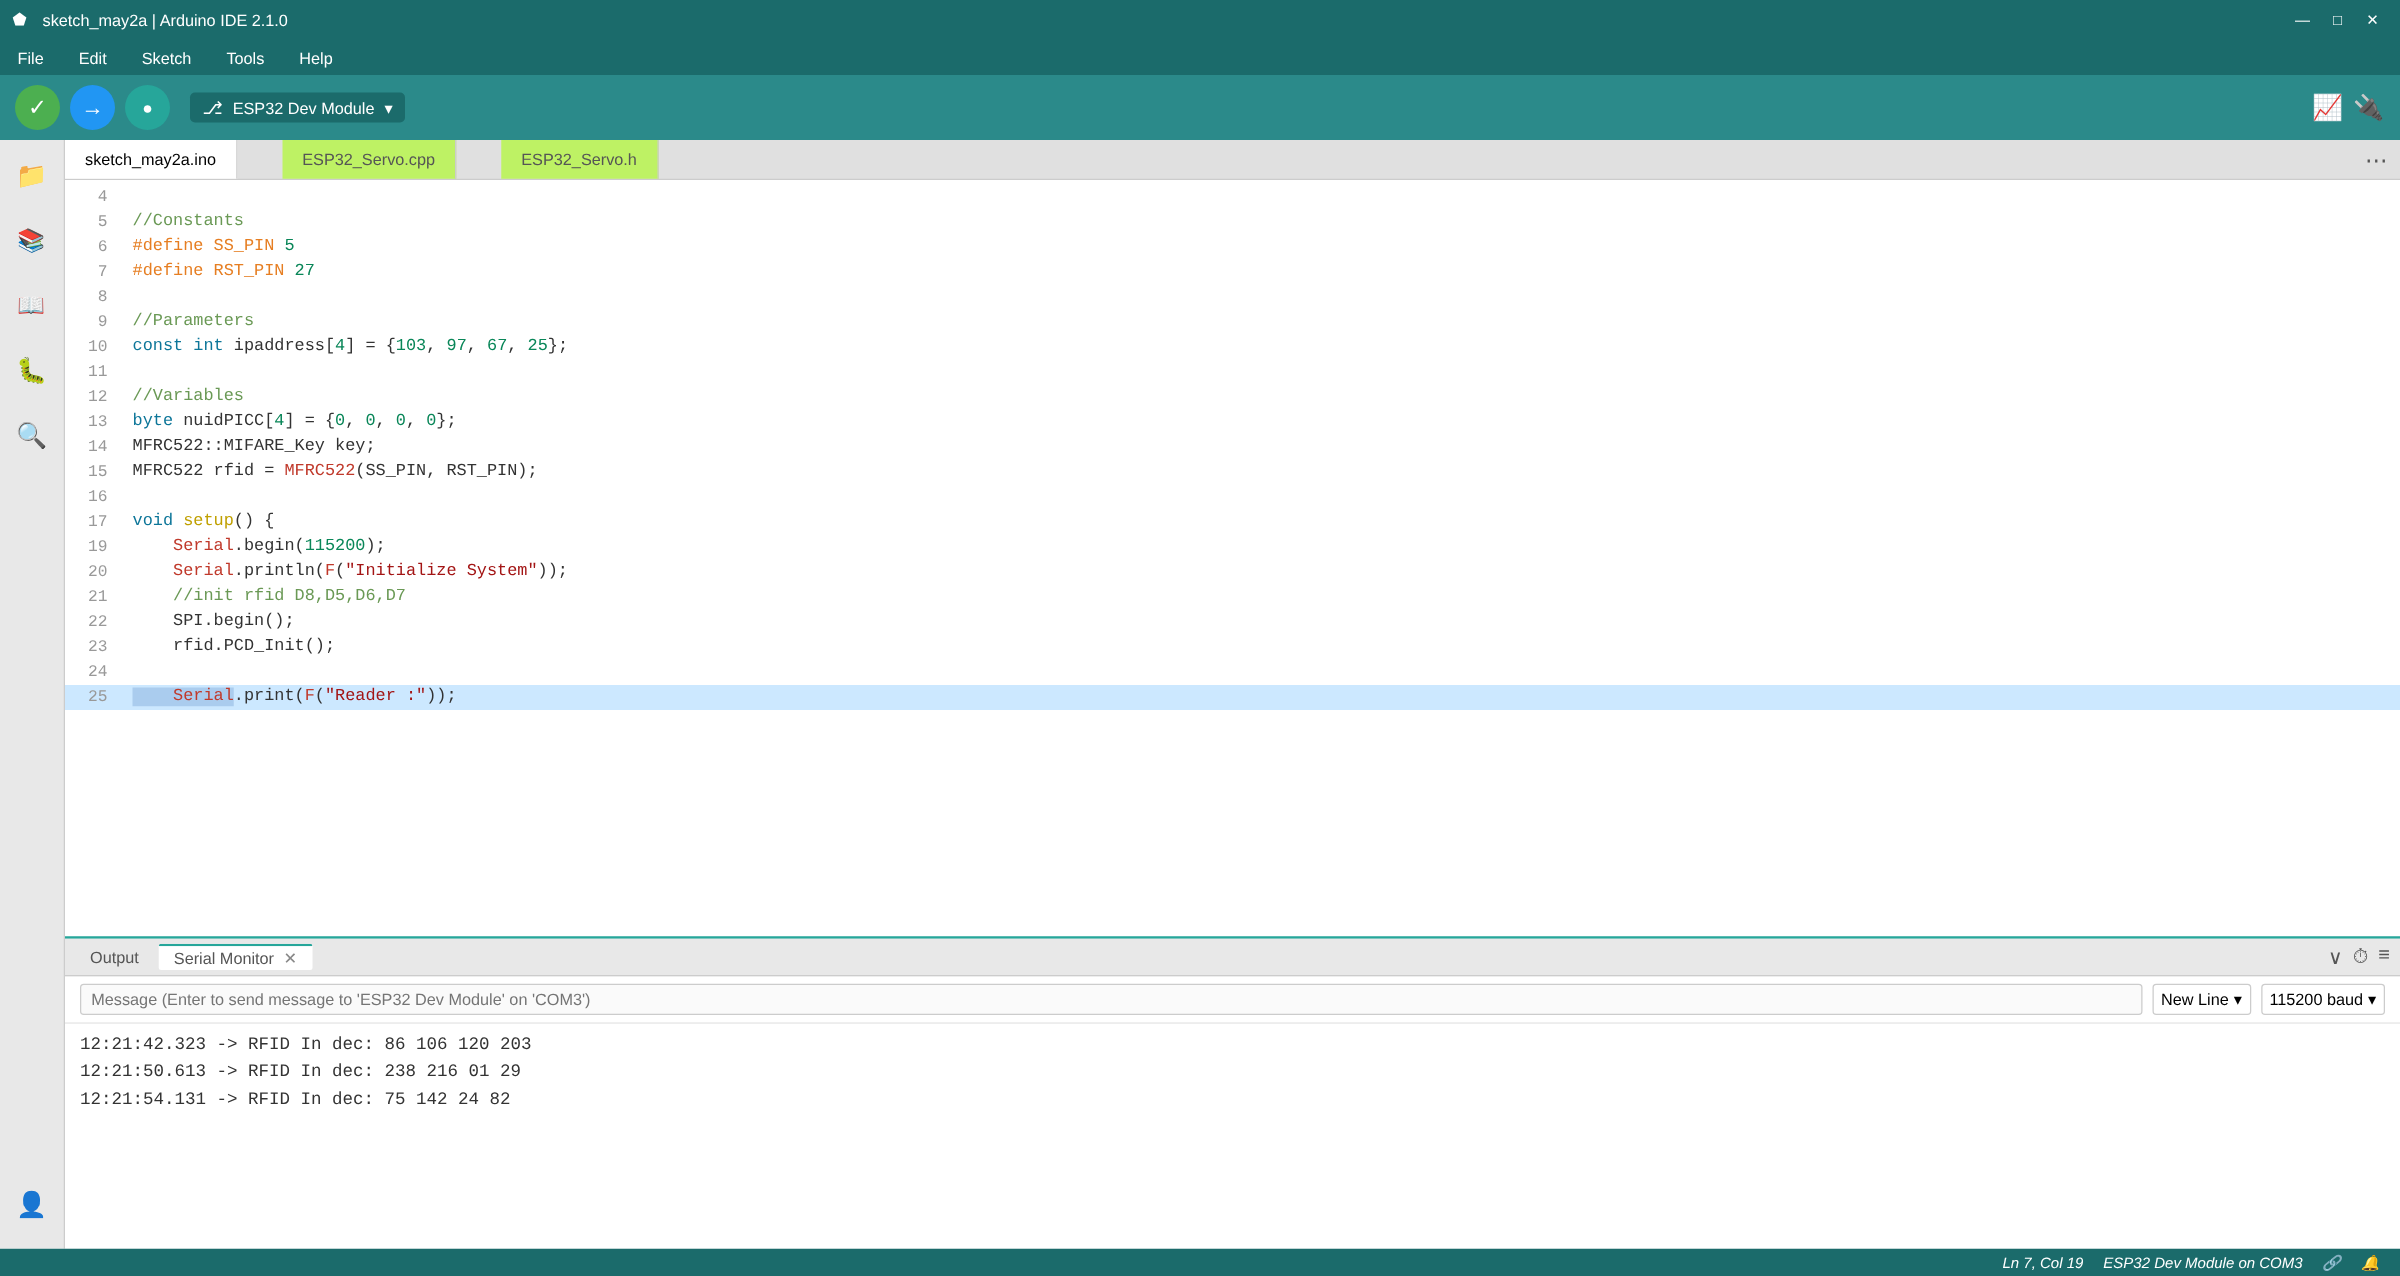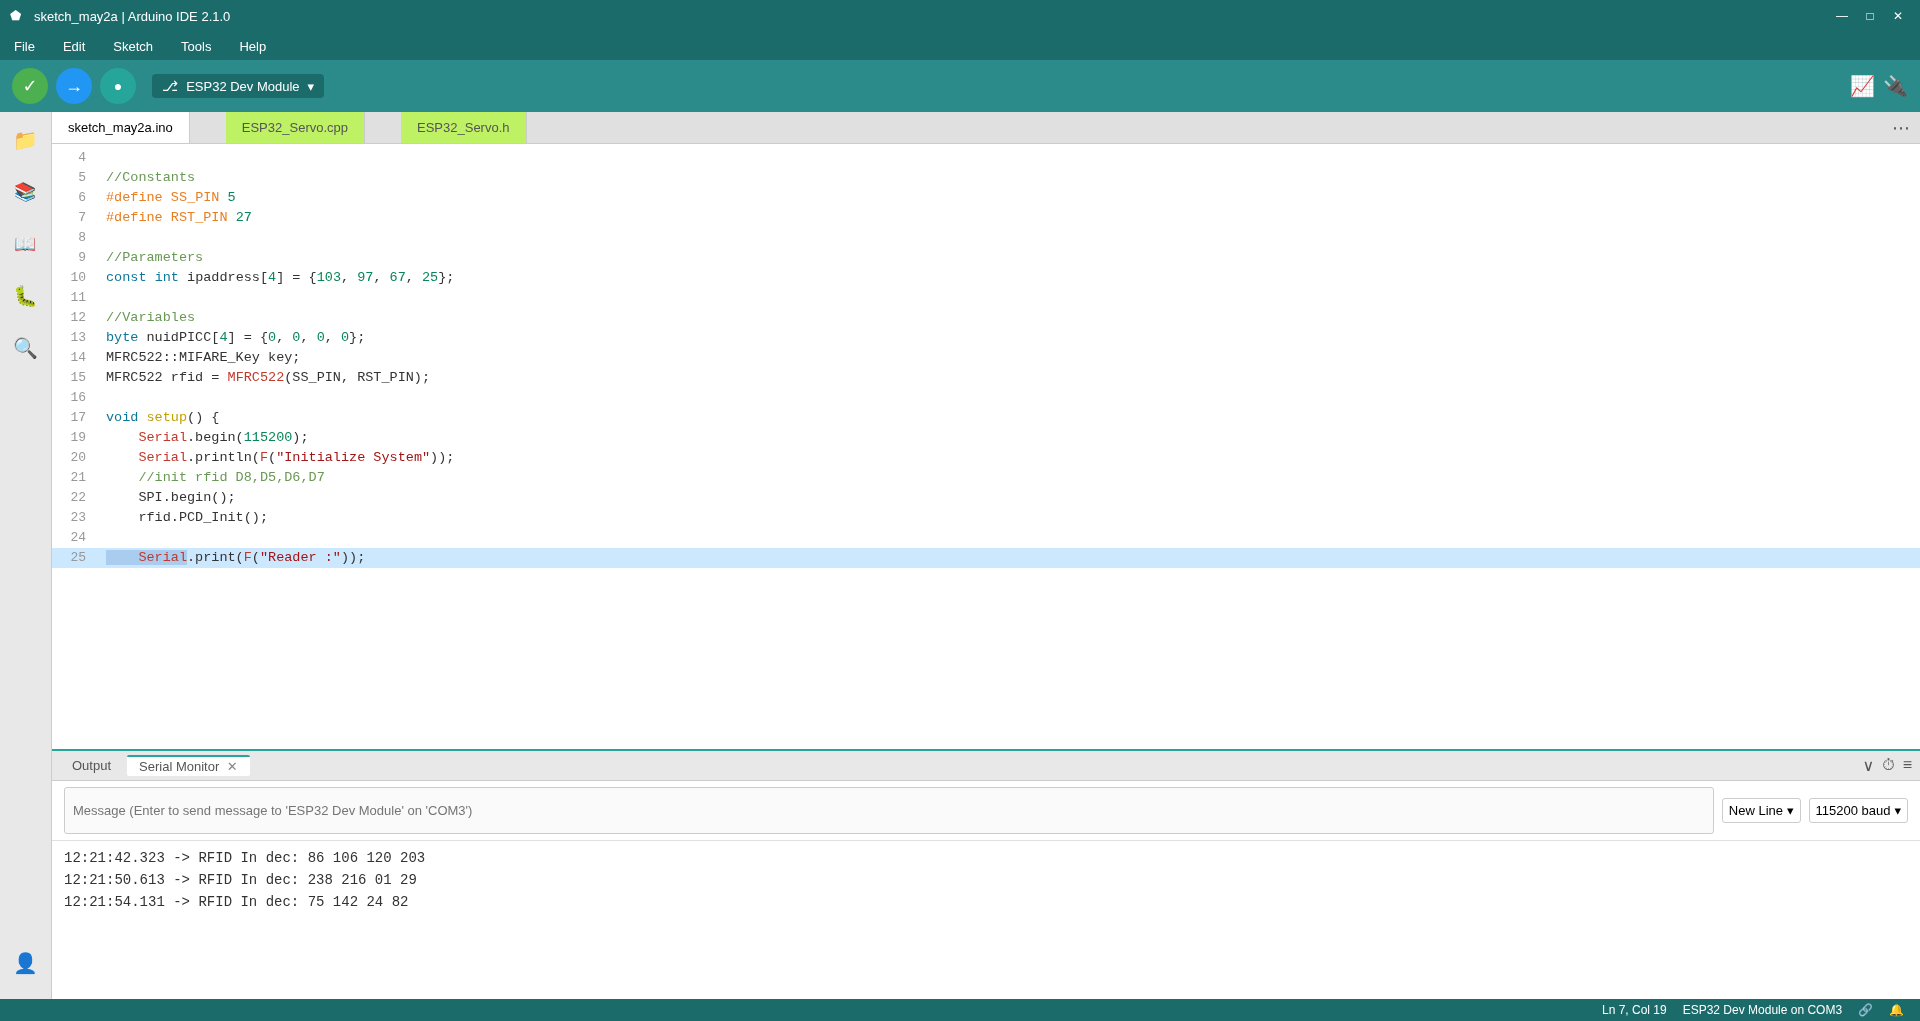--- a/index.html
+++ b/index.html
@@ -182,21 +182,21 @@
       display: flex;
       align-items: center;
       padding: 6px 12px;
       border-bottom: 1px solid #e0e0e0;
       gap: 8px;
     }
     .serial-input {
       flex: 1;
       border: 1px solid #ccc;
       border-radius: 3px;
-      padding: 15px 8px;
+      padding: 4px 8px;
       font-size: 13px;
       outline: none;
       background: #fafafa;
       color: #999;
     }
     .serial-dropdown {
       border: 1px solid #ccc;
       border-radius: 3px;
       padding: 4px 6px;
       font-size: 13px;
@@ -221,20 +221,21 @@
     .status-bar {
       height: 22px;
       background: #1b6b6b;
       color: white;
       font-size: 12px;
       display: flex;
       align-items: center;
       padding: 0 16px;
       gap: 16px;
       flex-shrink: 0;
+      font-style: italic;
     }
     .status-bar-left { flex: 1; }
     .status-bar-right { display: flex; gap: 16px; align-items: center; }
 
     
     ::-webkit-scrollbar { width: 8px; height: 8px; }
     ::-webkit-scrollbar-track { background: #f1f1f1; }
     ::-webkit-scrollbar-thumb { background: #ccc; border-radius: 4px; }
   </style>
 </head>

